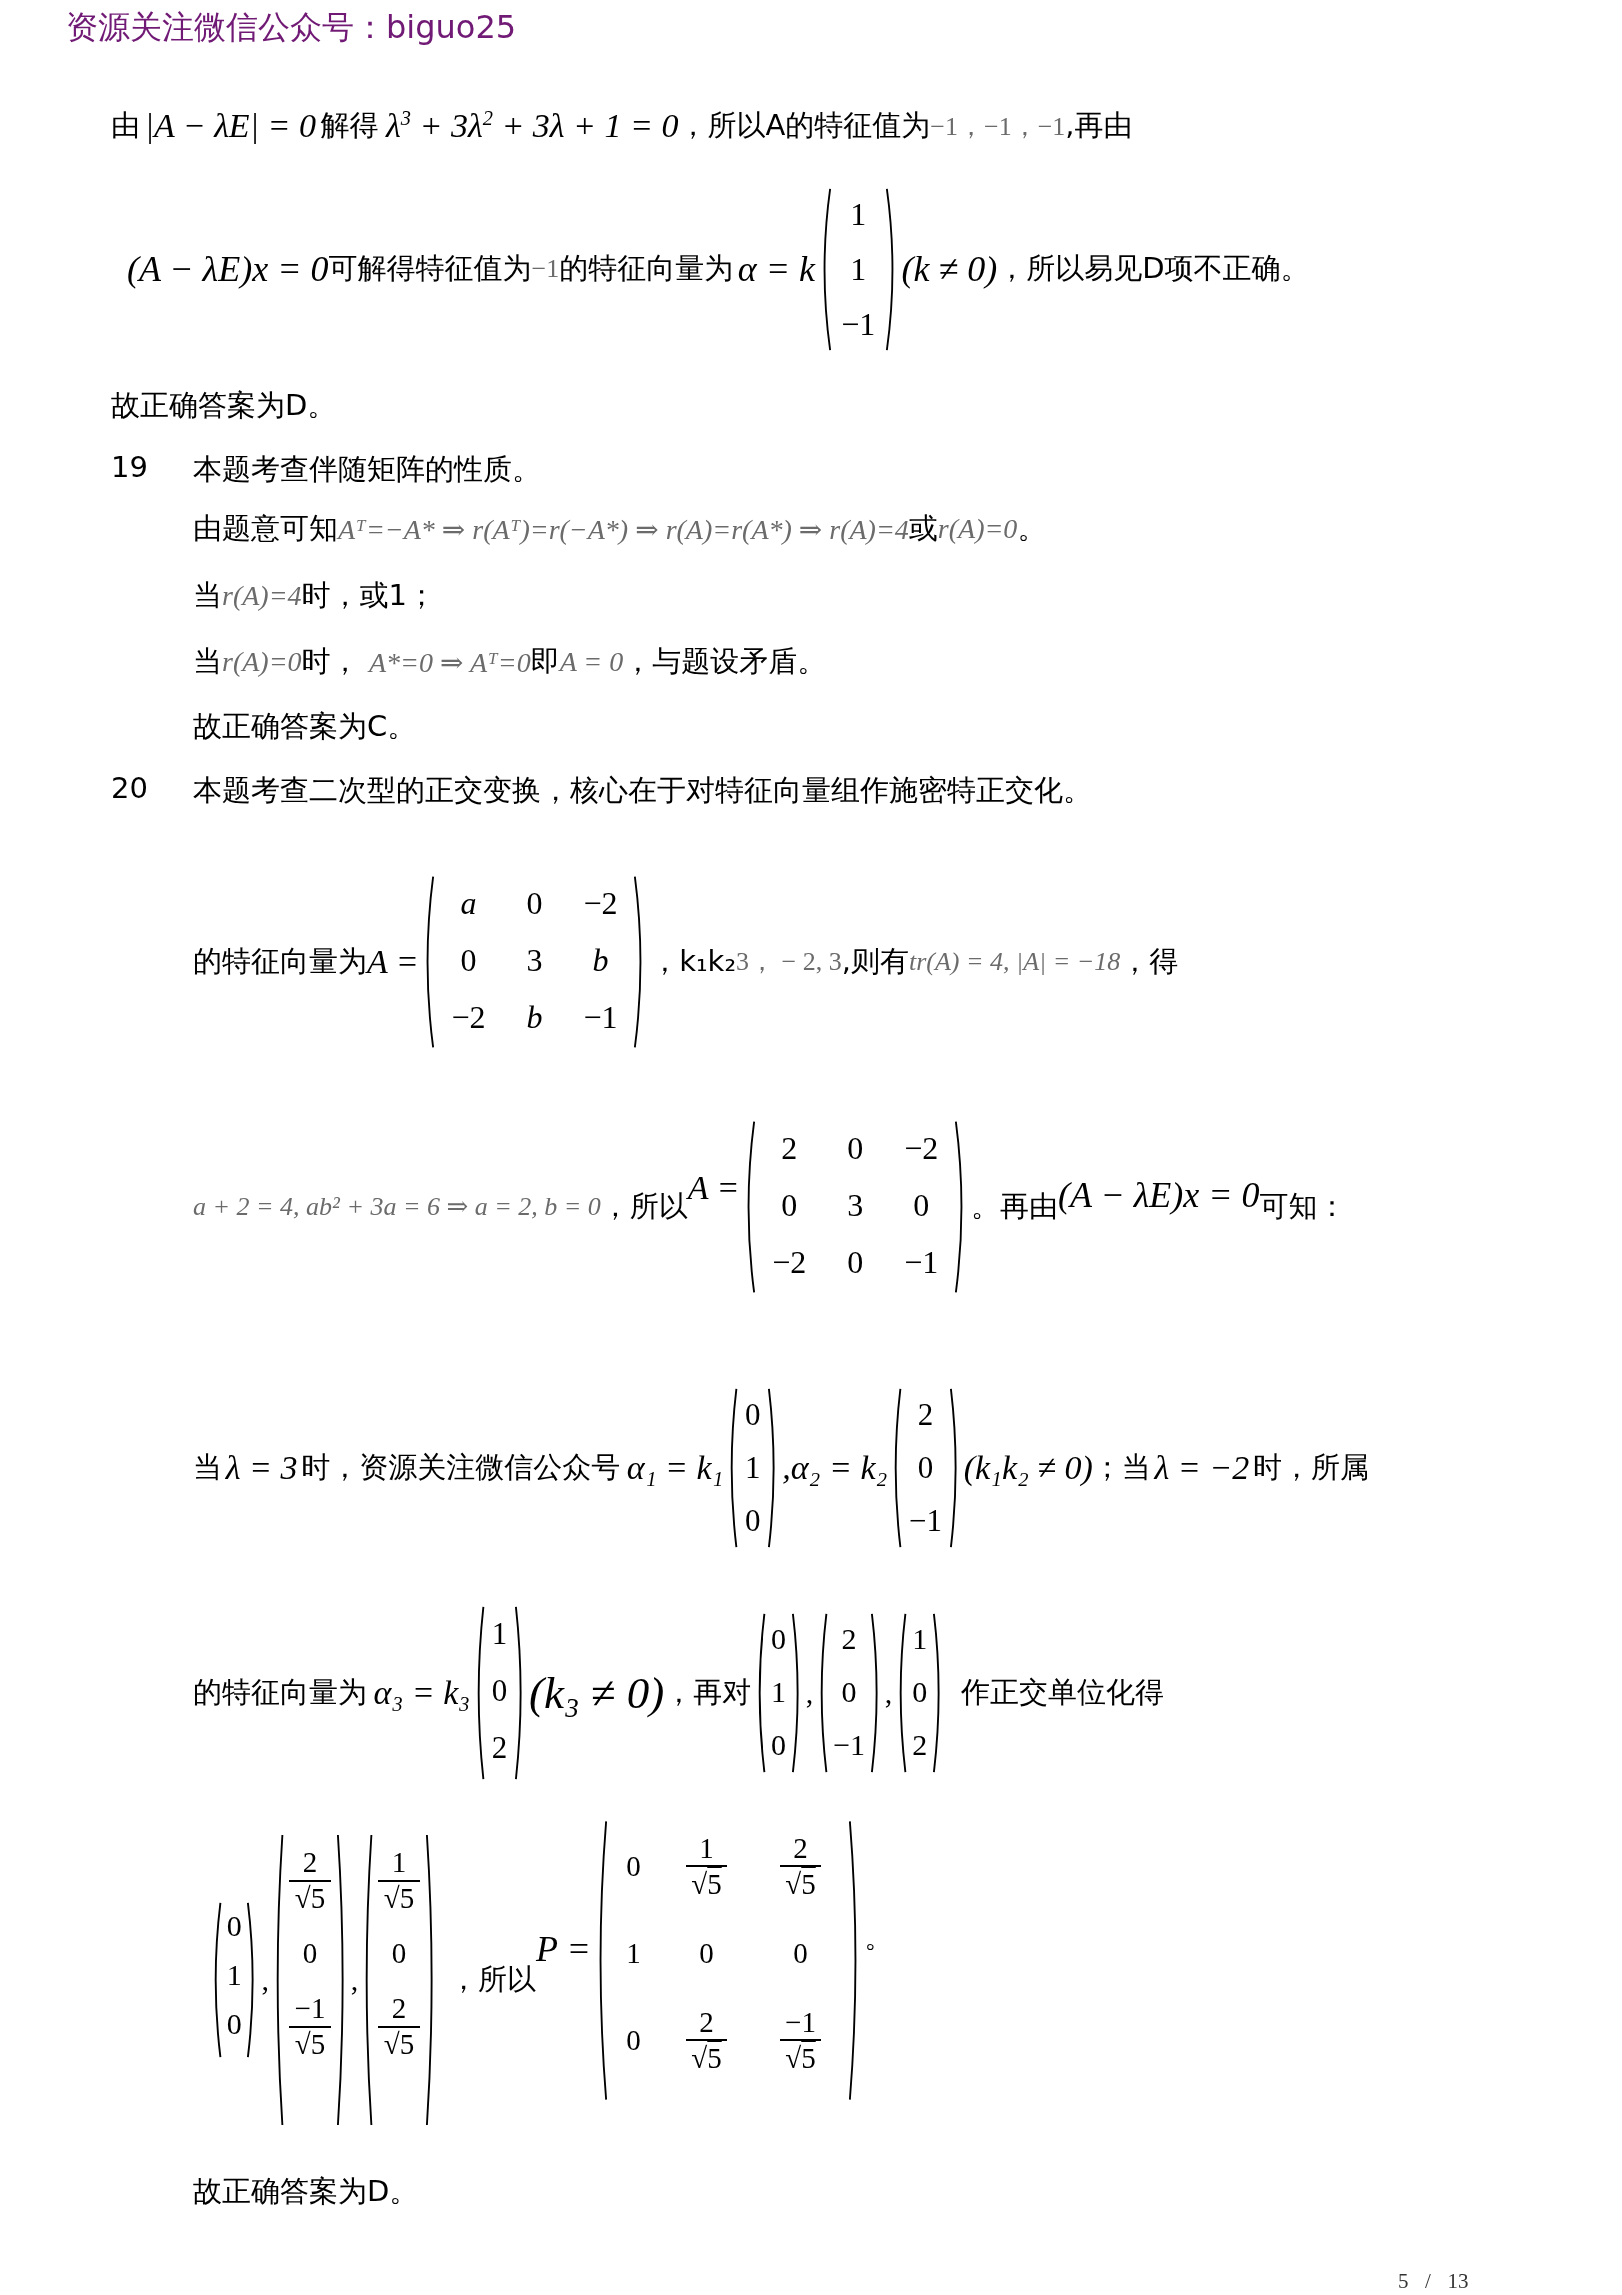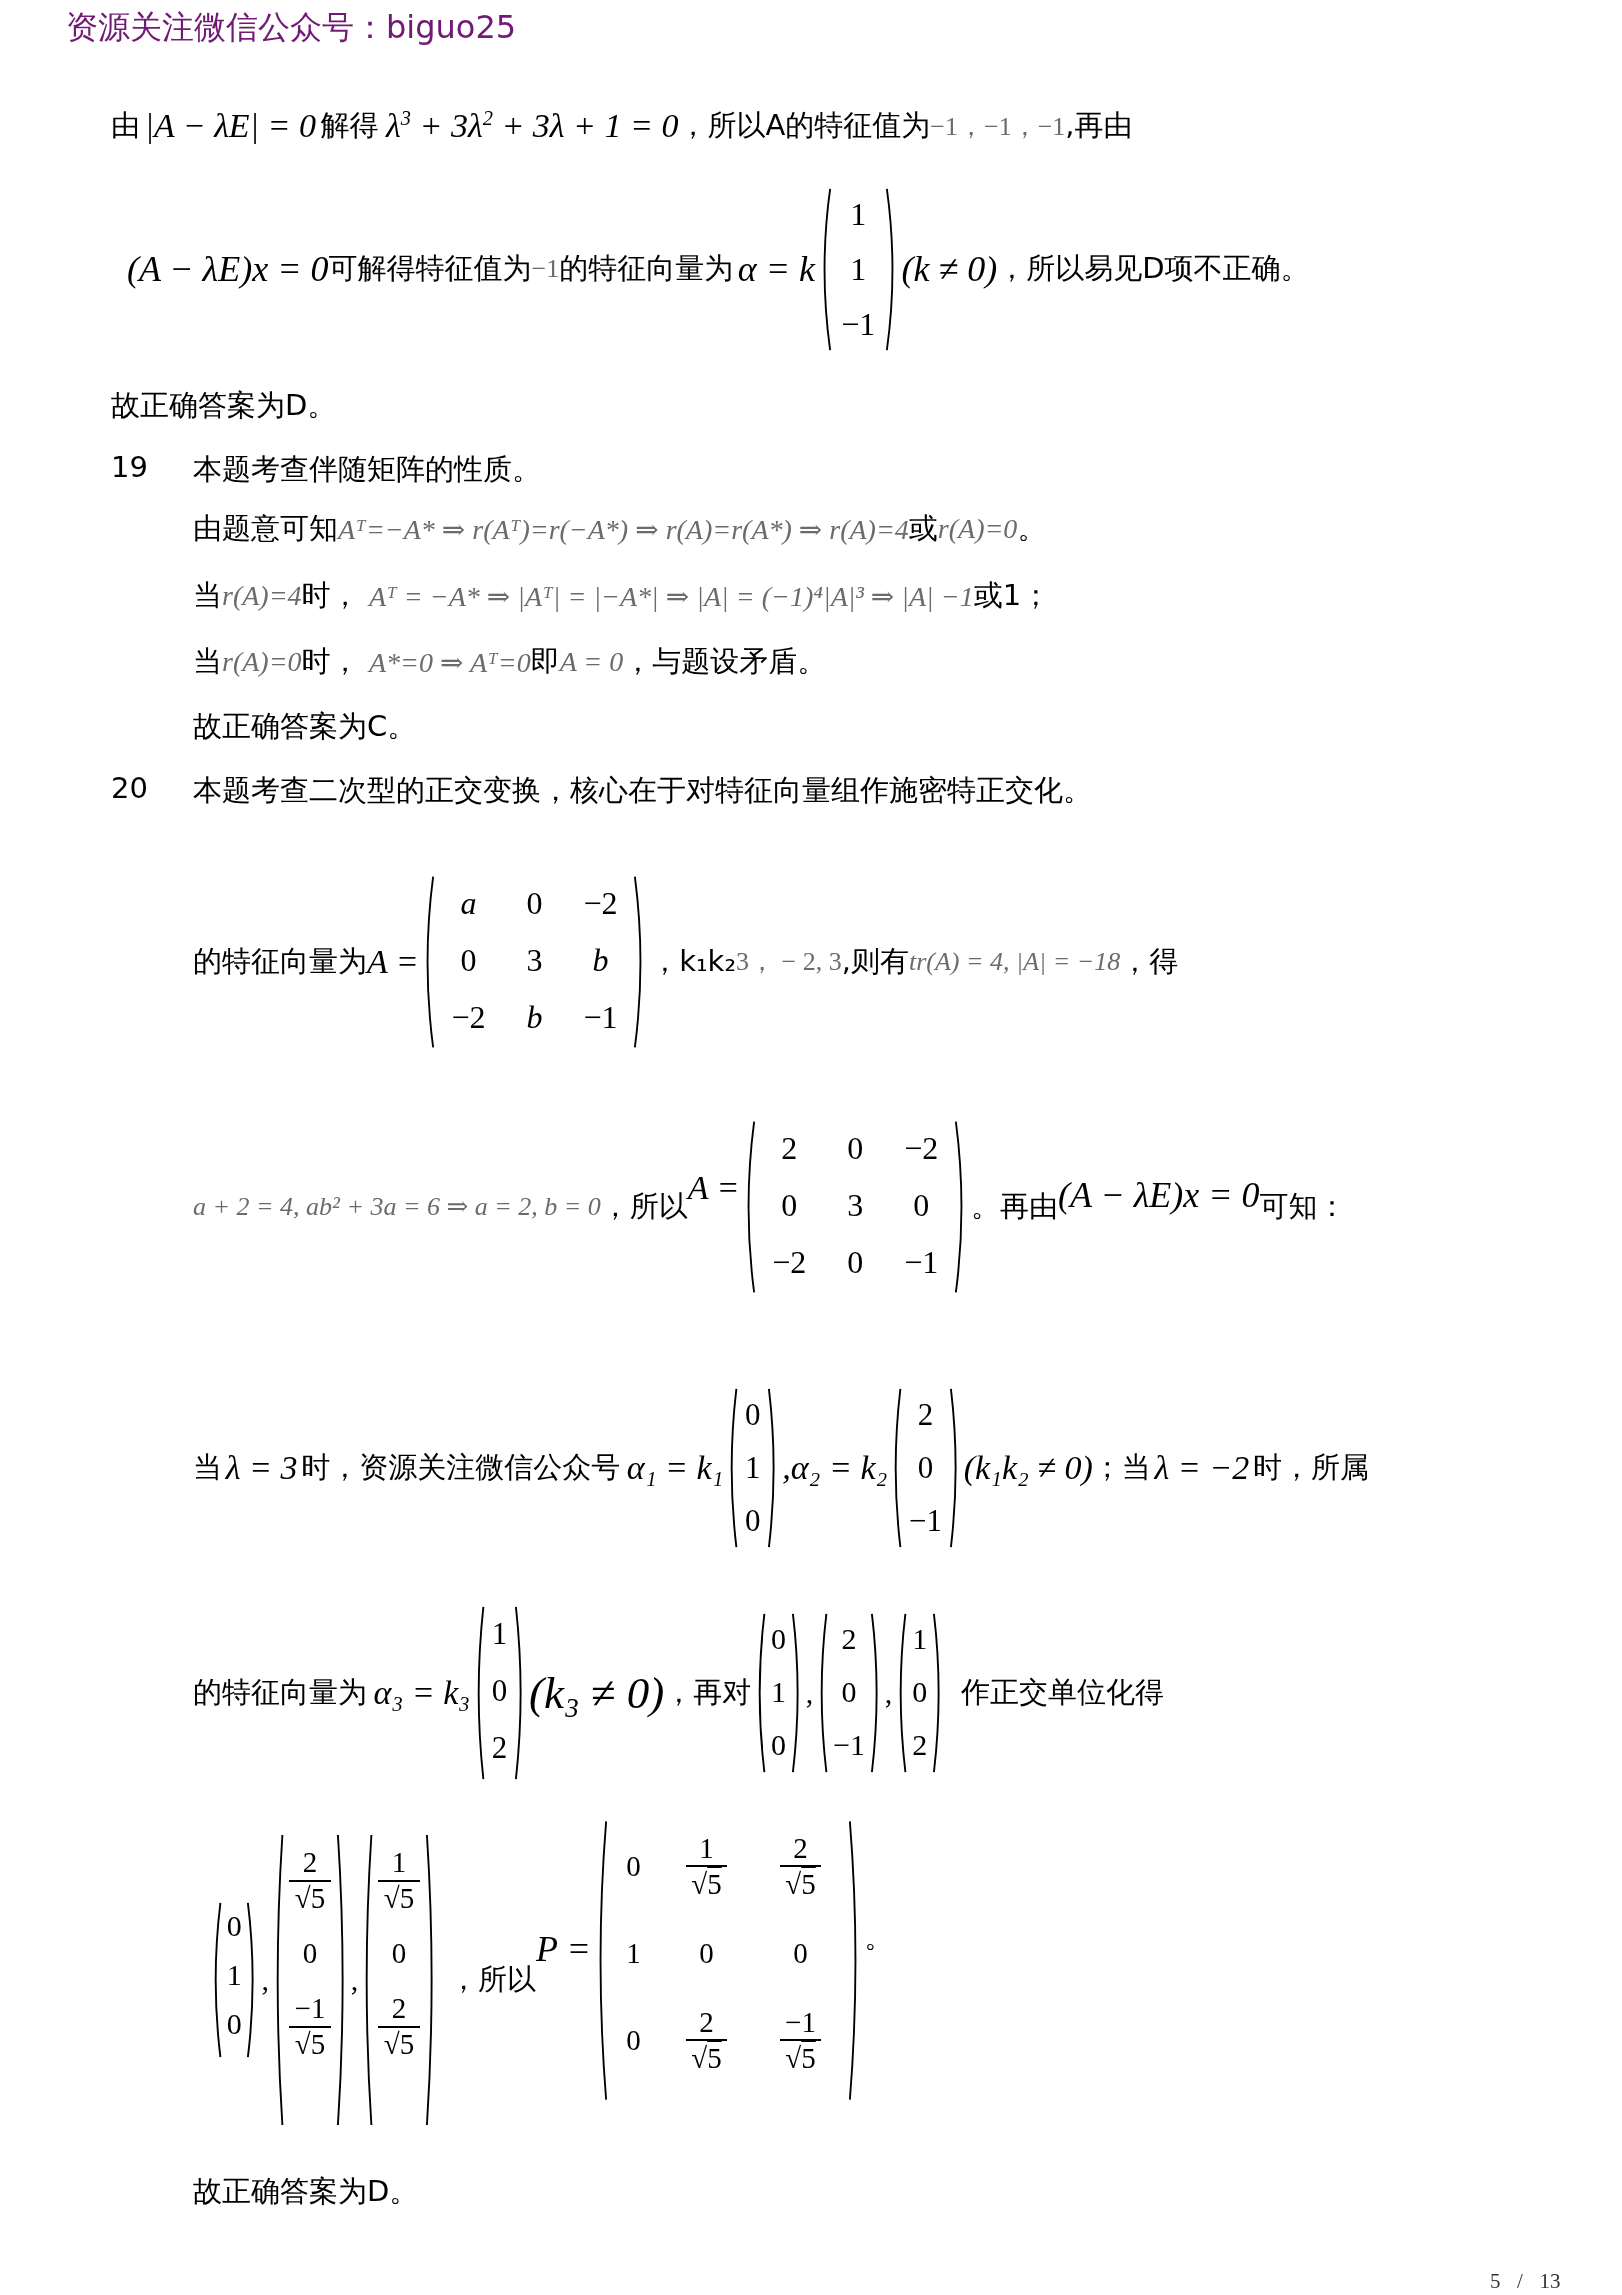--- a/index.html
+++ b/index.html
@@ -14,21 +14,21 @@
   .light { color:#6b6b6b; }
   .mx { display:inline-flex; align-items:stretch; margin:0 2.8px; }
   .paren { display:flex; align-items:center; }
   .paren svg { display:block; }
   .grid { display:grid; align-items:center; justify-items:center; font-family:"Liberation Serif","DejaVu Serif",serif; }
   .frac { display:inline-flex; flex-direction:column; align-items:center; line-height:1; }
   .frac .num { padding:0 5.7px 2.8px; }
   .frac .den { border-top:2.4px solid #000; padding:2.8px 5.7px 0; }
   .sq { text-decoration:overline; }
   .num-label { font-size:29px; }
-  .pagenum { font-family:"Liberation Serif", serif; font-size:21px; color:#333; left:1490px; top:2269px;text-align:right; }
+  .pagenum { font-family:"Liberation Serif", serif; font-size:21px; color:#333; left:1398px; top:2269px;text-align:right; }
   sup { font-size:0.6em; }
 </style>
 </head>
 <body>
 
 <div class="abs watermark">资源关注微信公众号：biguo25</div>
 
 <div class="abs line cn" style="left:111px; top:106px;">
   <span>由</span>
   <span class="m mi" style="margin:0 4.7px;">|A − λE| = 0</span>
@@ -76,21 +76,20 @@
   <span class="m mi light" style="font-size:28px;">Aᵀ=−A* ⇒ r(Aᵀ)=r(−A*) ⇒ r(A)=r(A*) ⇒ r(A)=4</span>
   <span>或</span>
   <span class="m mi light" style="font-size:28px;">r(A)=0</span>
   <span>。</span>
 </div>
 
 <div class="abs line cn" style="left:193px; top:576px;">
   <span>当</span>
   <span class="m mi light" style="font-size:28px;">r(A)=4</span>
   <span>时，</span>
-  <span class="m mi light" style="font-size:28px; margin-left:9.4px;">Aᵀ = −A* ⇒ |Aᵀ| = |−A*| ⇒ |A| = (−1)⁴|A|³ ⇒ |A| −1</span>
   <span>或1；</span>
 </div>
 
 <div class="abs line cn" style="left:193px; top:642px;">
   <span>当</span>
   <span class="m mi light" style="font-size:28px;">r(A)=0</span>
   <span>时，</span>
   <span class="m mi light" style="font-size:28px; margin-left:9.4px;">A*=0 ⇒ Aᵀ=0</span>
   <span>即</span>
   <span class="m mi light" style="font-size:28px;">A = 0</span>

